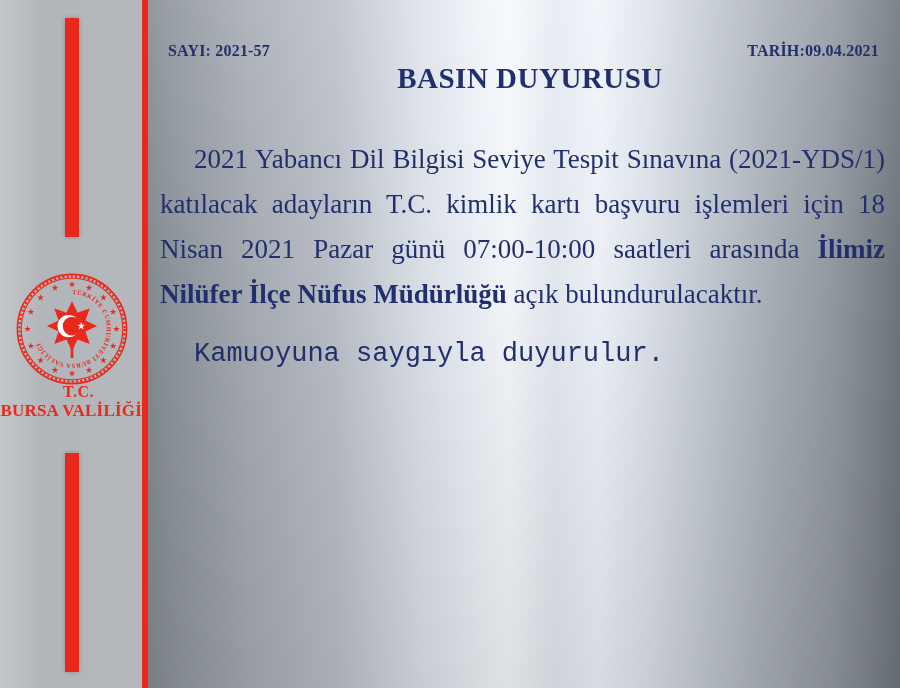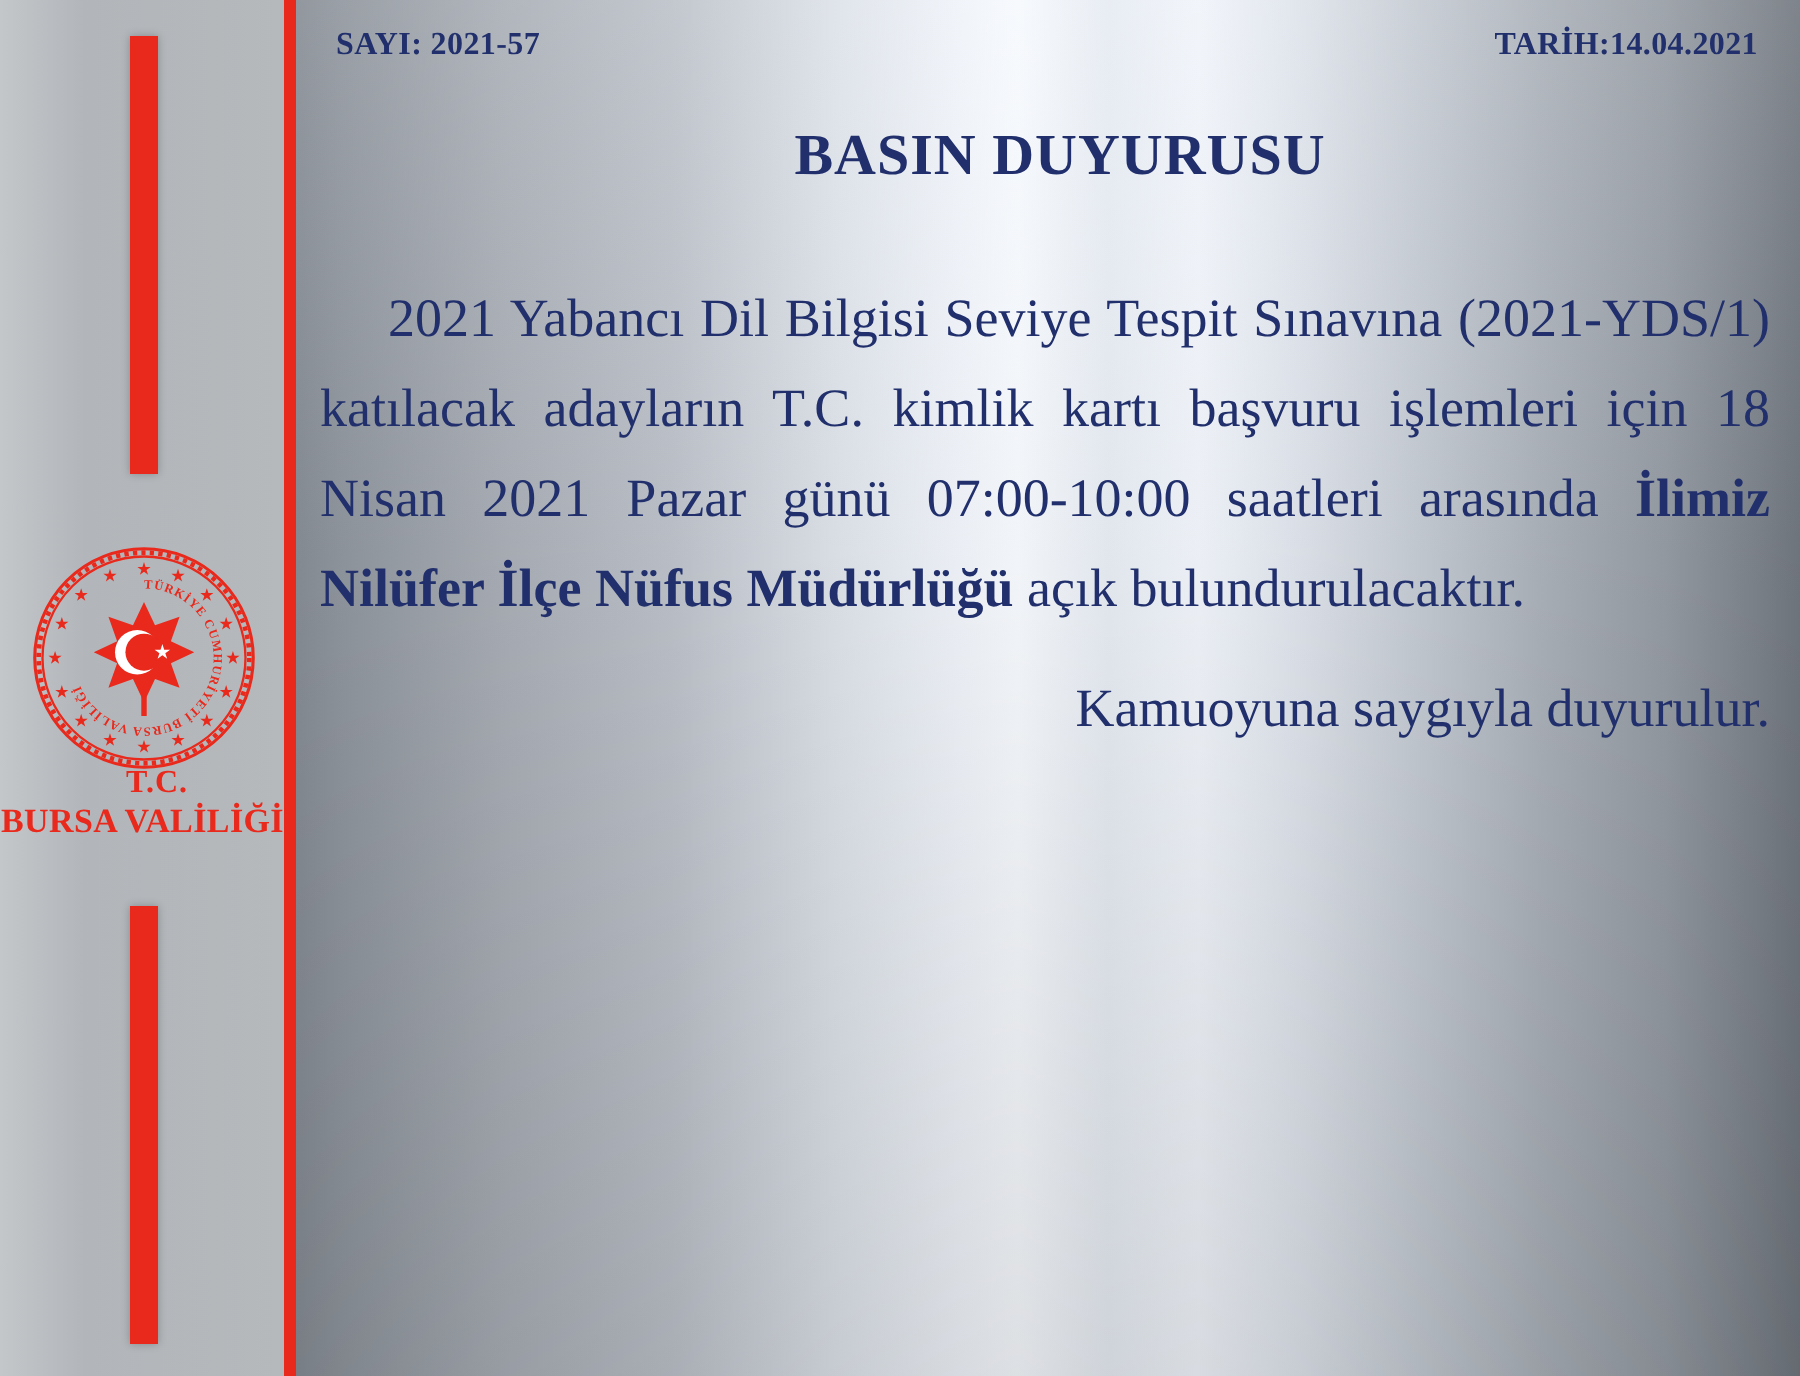--- a/index.html
+++ b/index.html
@@ -45,33 +45,33 @@
         #f0f4fa 60%, #dde2ea 67%, #c3c9d1 75%, #aab0b8 83%,
         #959ba3 91%, #7d838b 97%, #70767e 100%);
     color:var(--navy,#21306c);
   }
   .header-row{
     position:absolute;top:14px;left:20px;right:21px;
     display:flex;justify-content:space-between;align-items:baseline;
   }
   .header-row .label{
     font-weight:bold;font-size:16px;color:var(--navy,#21306c);
-    letter-spacing:.2px;white-space:nowrap;
+    letter-spacing:.2px;white-space:nowrap;margin-top:28px;
   }
   .page-title{
     position:absolute;top:62px;left:12px;right:0;
     text-align:center;font-weight:bold;font-size:29px;
     letter-spacing:.5px;color:var(--navy,#21306c);
   }
   .announcement{
     position:absolute;top:137px;left:12px;right:15px;
     font-size:27px;line-height:45px;color:var(--navy,#24356e);
   }
   .announcement p{margin:0;text-align:justify;text-indent:34px;}
-  .announcement p.closing{margin-top:15px;text-align:right;}
+  .announcement p.closing{margin-top:15px;text-align:left;font-family:Liberation Mono, monospace;}
   .announcement .bold{font-weight:bold;}
 </style>
 </head>
 <body>
 
 <div class="page">
 
   <div class="sidebar">
     <div class="red-bar top"></div>
 
@@ -118,21 +118,21 @@
     </svg>
 
     <div class="org-tc">T.C.</div>
     <div class="org-name">BURSA VALİLİĞİ</div>
     <div class="red-bar bottom"></div>
   </div>
 
   <div class="main">
     <div class="header-row">
       <span class="label">SAYI: 2021-57</span>
-      <span class="label">TARİH:14.04.2021</span>
+      <span class="label">TARİH:09.04.2021</span>
     </div>
 
     <div class="page-title">BASIN DUYURUSU</div>
 
     <div class="announcement">
       <p><span>2021 Yabancı Dil Bilgisi Seviye Tespit Sınavına (2021-YDS/1) katılacak adayların T.C. kimlik kartı başvuru işlemleri için 18 Nisan 2021 Pazar günü 07:00-10:00 saatleri arasında </span><span class="bold">İlimiz Nilüfer İlçe Nüfus Müdürlüğü</span><span> açık bulundurulacaktır.</span></p>
       <p class="closing">Kamuoyuna saygıyla duyurulur.</p>
     </div>
   </div>
 

